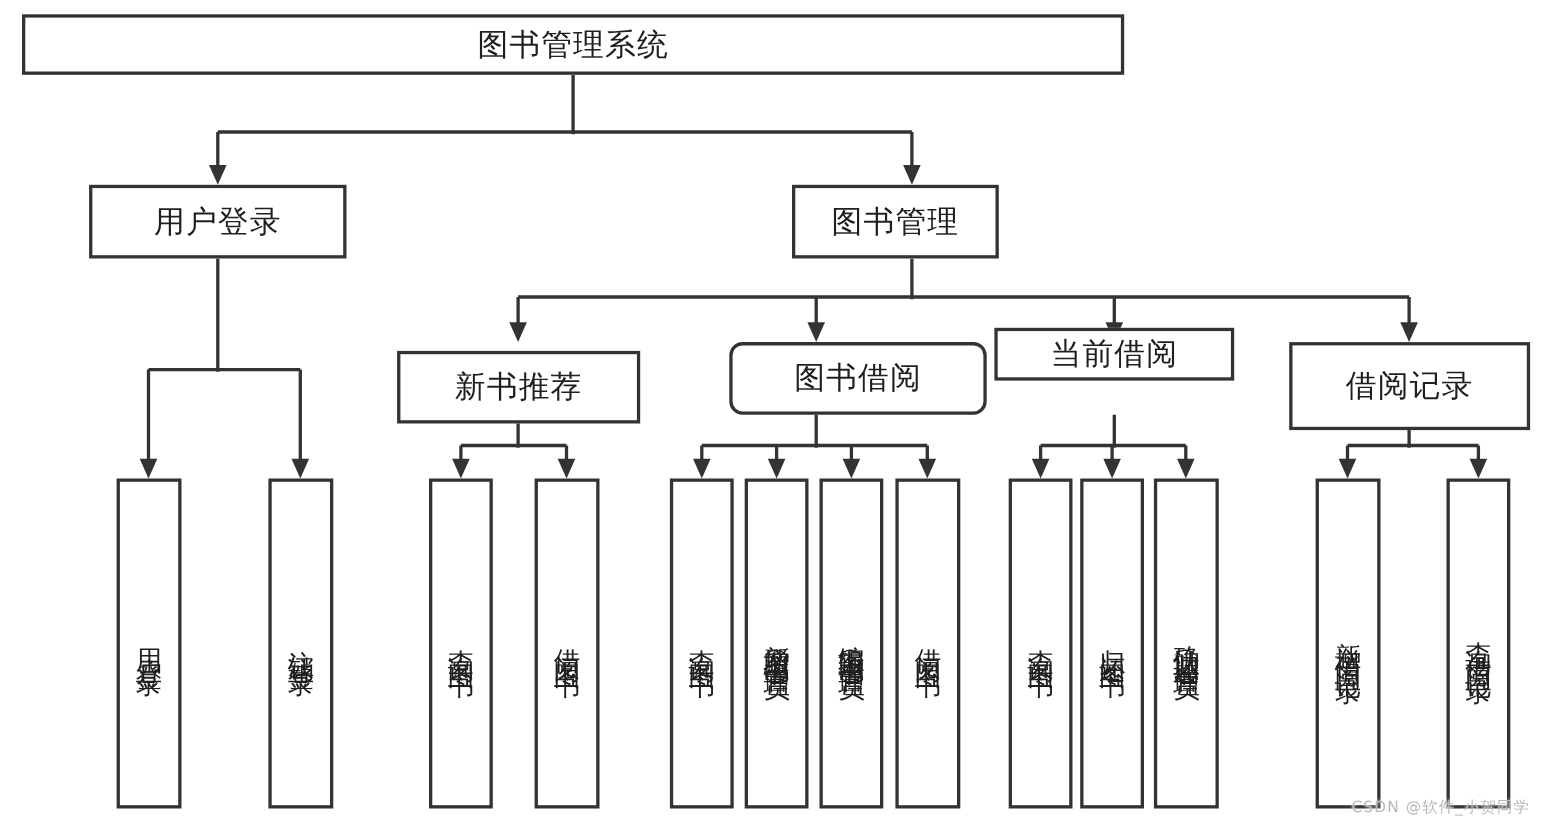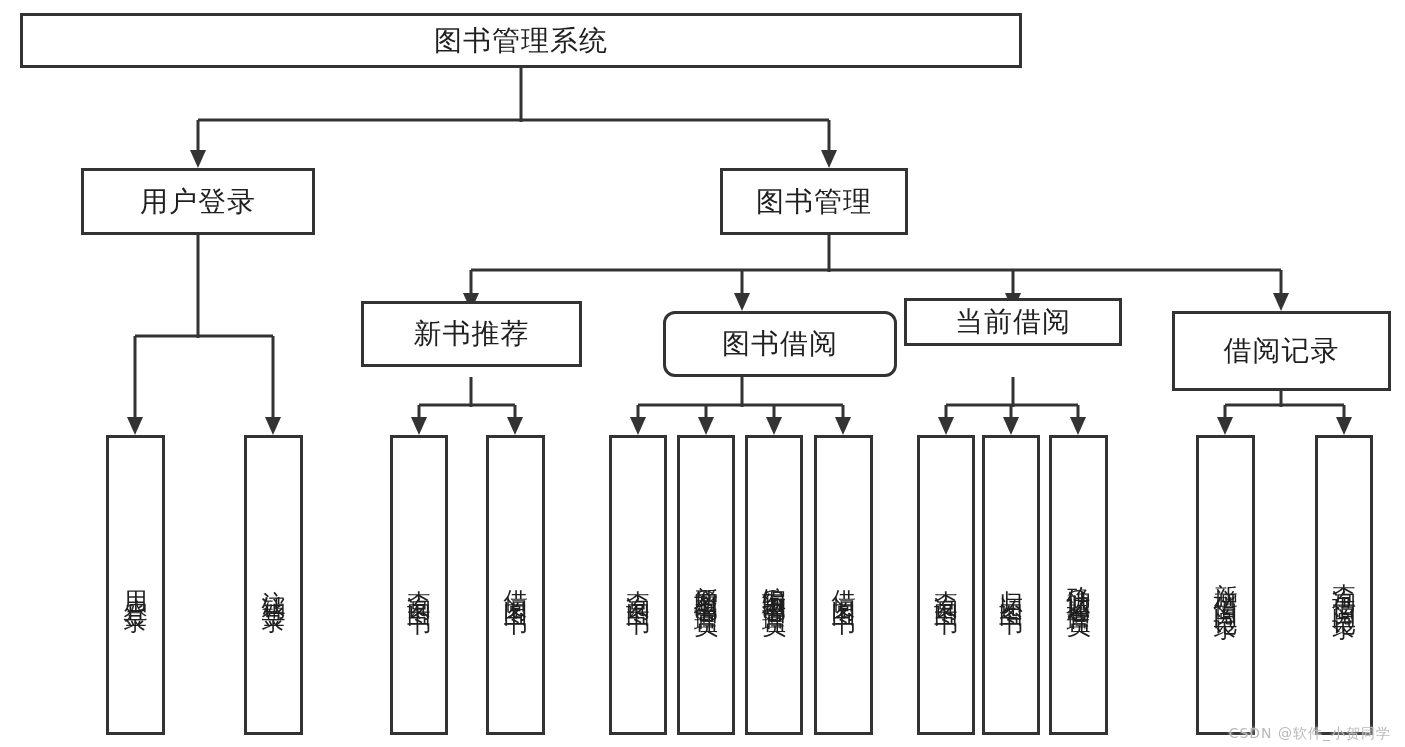--- a/index.html
+++ b/index.html
@@ -89,21 +89,21 @@
     <span class="lbl">图书管理系统</span>
   </div>
 
   <div class="box hbox" style="left:81px; top:168px; width:234px; height:67px;">
     <span class="lbl">用户登录</span>
   </div>
   <div class="box hbox" style="left:708px; top:168px; width:188px; height:67px;margin-left:12px;">
     <span class="lbl">图书管理</span>
   </div>
 
-  <div class="box hbox" style="left:361px; top:301px; width:221px; height:66px;">
+  <div class="box hbox" style="left:361px; top:319px; width:221px; height:66px;">
     <span class="lbl">新书推荐</span>
   </div>
   <div class="box hbox" style="left:663px; top:311px; width:234px; height:66px;border-radius:12px;">
     <span class="lbl">图书借阅</span>
   </div>
   <div class="box hbox" style="left:904px; top:298px; width:218px; height:48px;">
     <span class="lbl">当前借阅</span>
   </div>
   <div class="box hbox" style="left:1172px; top:311px; width:219px; height:80px;">
     <span class="lbl">借阅记录</span>

